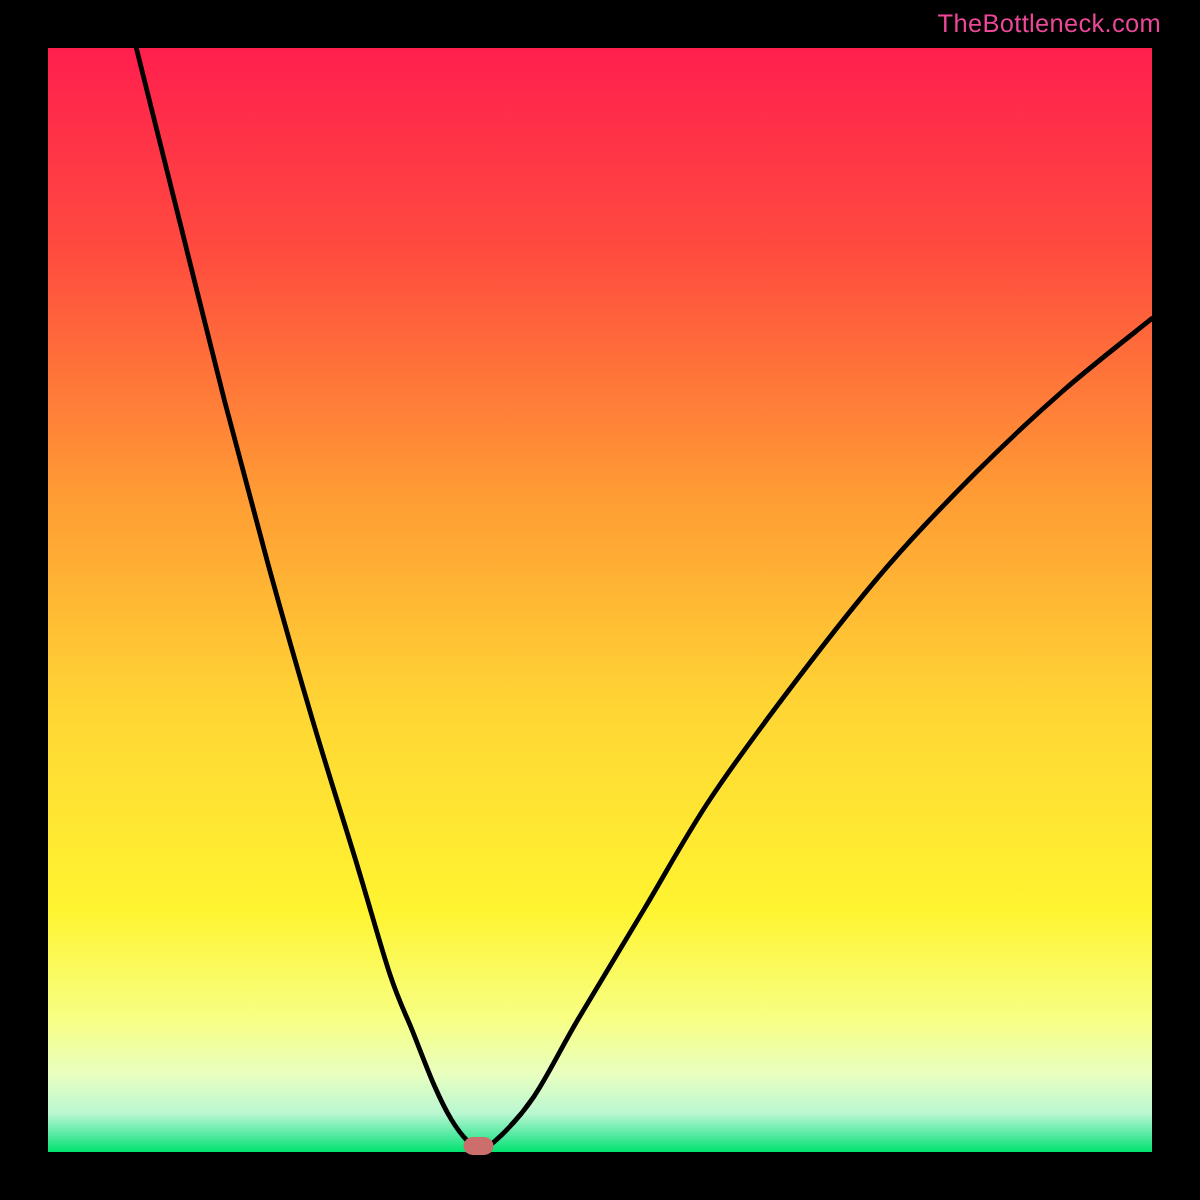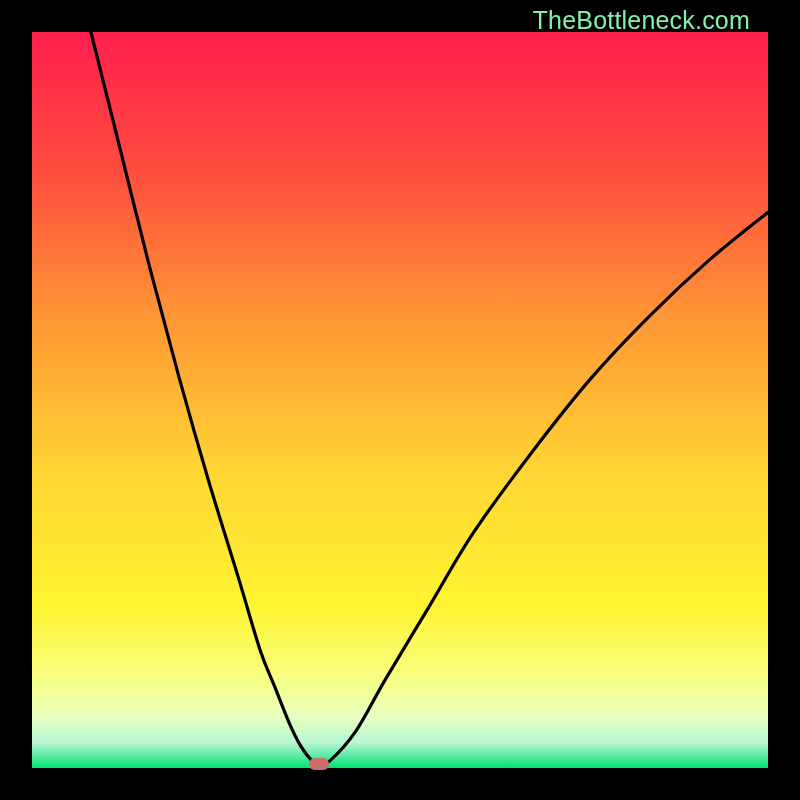--- a/index.html
+++ b/index.html
@@ -29,23 +29,23 @@
   .curve {
     position: absolute;
     left: 0;
     top: 0;
     width: 100%;
     height: 100%;
   }
   .watermark {
     position: absolute;
     top: 6px;
-    right: 50px;
-    color: #86efac;
-    font-size: 25px;
+    right: 26px;
+    color: #ec4899;
+    font-size: 17px;
     font-weight: 500;
     letter-spacing: 0.2px;
   }
   .marker {
     position: absolute;
     width: 20px;
     height: 12px;
     border-radius: 6px;
     background: #cc6f6c;
     transform: translate(-50%, -50%);

